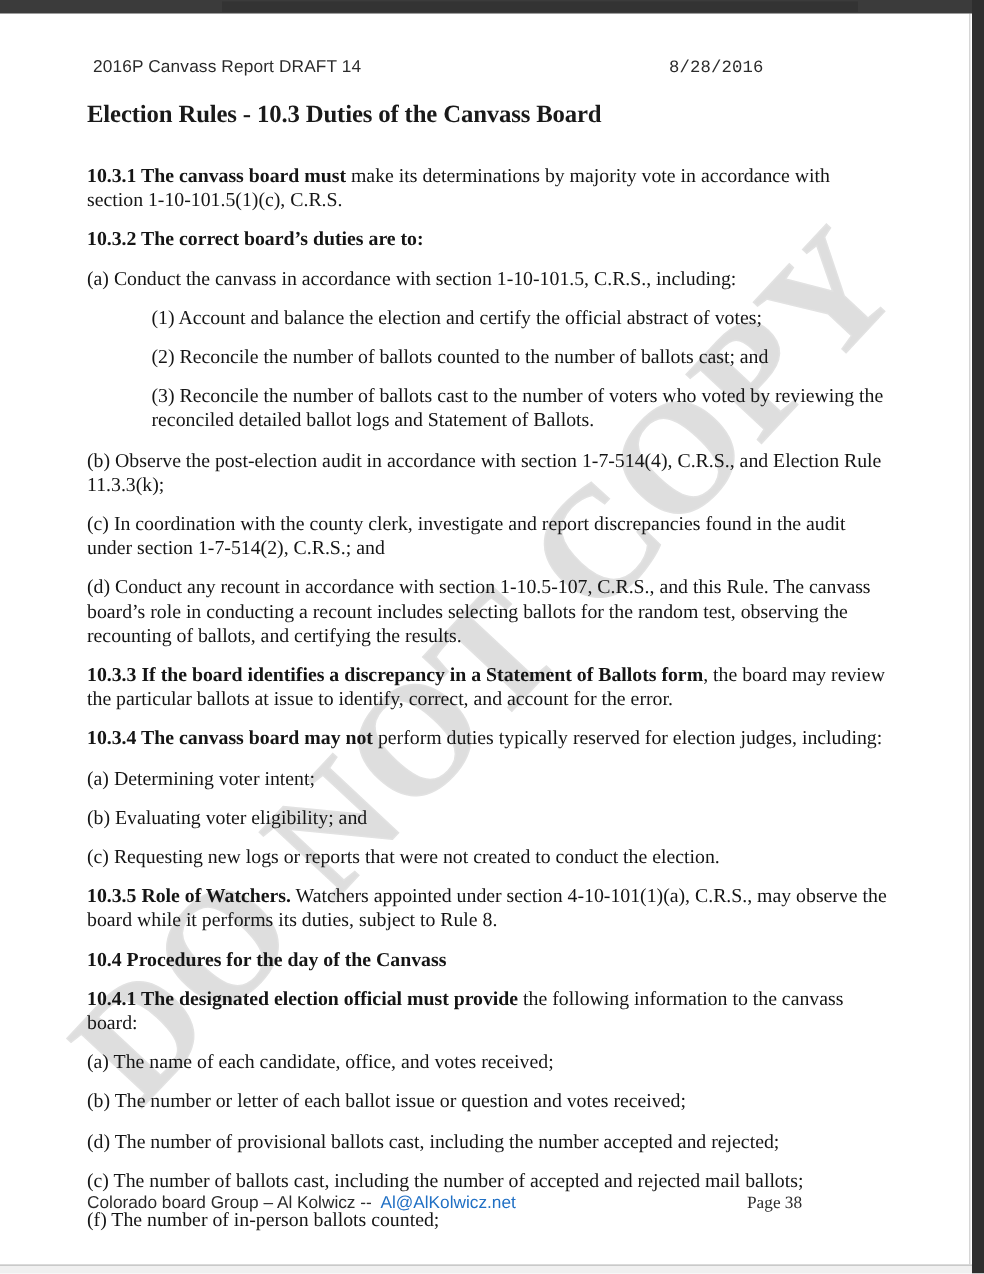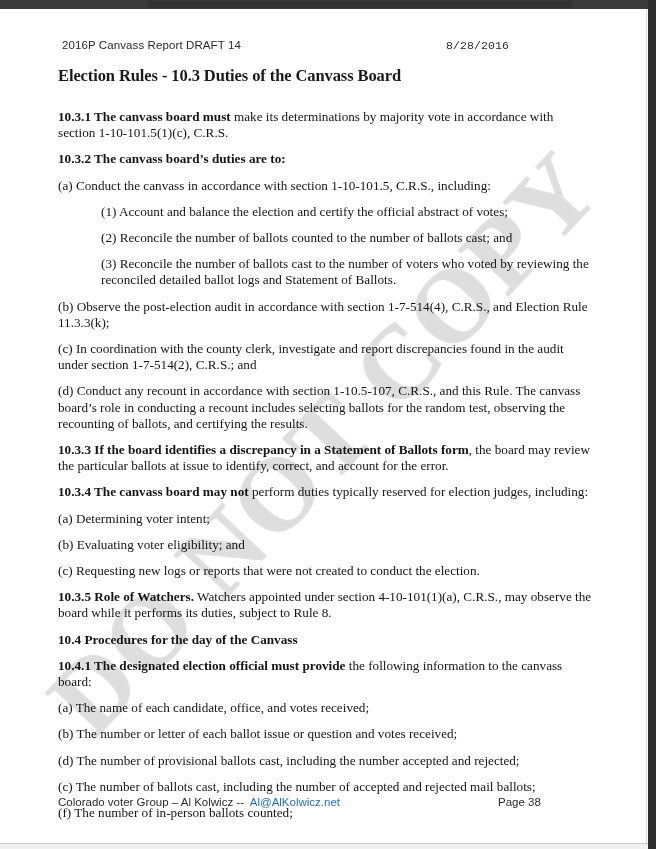--- a/index.html
+++ b/index.html
@@ -171,20 +171,21 @@
     white-space: pre;
   }
   .foot .foot-email {
     color: #1f6fc4;
     margin-top: 36px;
   }
   .foot .foot-right {
     position: absolute;
     left: 440px;
     top: 0;
+    font-family: Liberation Serif, serif;
   }
 </style>
 </head>
 <body>
 
 <div id="viewer">
 
   <div class="chrome-top">
     <div class="chrome-top-inner"></div>
   </div>
@@ -200,21 +201,21 @@
         <span class="hdr-left">2016P Canvass Report DRAFT 14</span>
         <span class="hdr-right">8/28/2016</span>
       </div>
 
       <div class="doc-title">Election Rules - 10.3 Duties of the Canvass Board</div>
 
       <div class="body-block">
 
         <p class="para"><span class="b">10.3.1 The canvass board must</span><span> make its determinations by majority vote in accordance with section 1-10-101.5(1)(c), C.R.S.</span></p>
 
-        <p class="para"><span class="b">10.3.2 The canvass board’s duties are to:</span></p>
+        <p class="para"><span class="b">10.3.2 The correct board’s duties are to:</span></p>
 
         <p class="para">(a) Conduct the canvass in accordance with section 1-10-101.5, C.R.S., including:</p>
 
         <p class="para indent1">(1) Account and balance the election and certify the official abstract of votes;</p>
 
         <p class="para indent1">(2) Reconcile the number of ballots counted to the number of ballots cast; and</p>
 
         <p class="para indent1">(3) Reconcile the number of ballots cast to the number of voters who voted by reviewing the reconciled detailed ballot logs and Statement of Ballots.</p>
 
         <p class="para">(b) Observe the post-election audit in accordance with section 1-7-514(4), C.R.S., and Election Rule 11.3.3(k);</p>
@@ -246,21 +247,21 @@
         <p class="para">(d) The number of provisional ballots cast, including the number accepted and rejected;</p>
 
         <p class="para">(c) The number of ballots cast, including the number of accepted and rejected mail ballots;</p>
 
 
         <p class="para">(f) The number of in-person ballots counted;</p>
 
       </div>
 
       <div class="foot">
-        <span class="foot-left"><span>Colorado voter Group – Al Kolwicz --  </span><span class="foot-email">Al@AlKolwicz.net</span></span>
+        <span class="foot-left"><span>Colorado board Group – Al Kolwicz --  </span><span class="foot-email">Al@AlKolwicz.net</span></span>
         <span class="foot-right">Page 38</span>
       </div>
 
     </div>
   </div>
 
   <div class="chrome-bottom"></div>
 
 </div>
 

